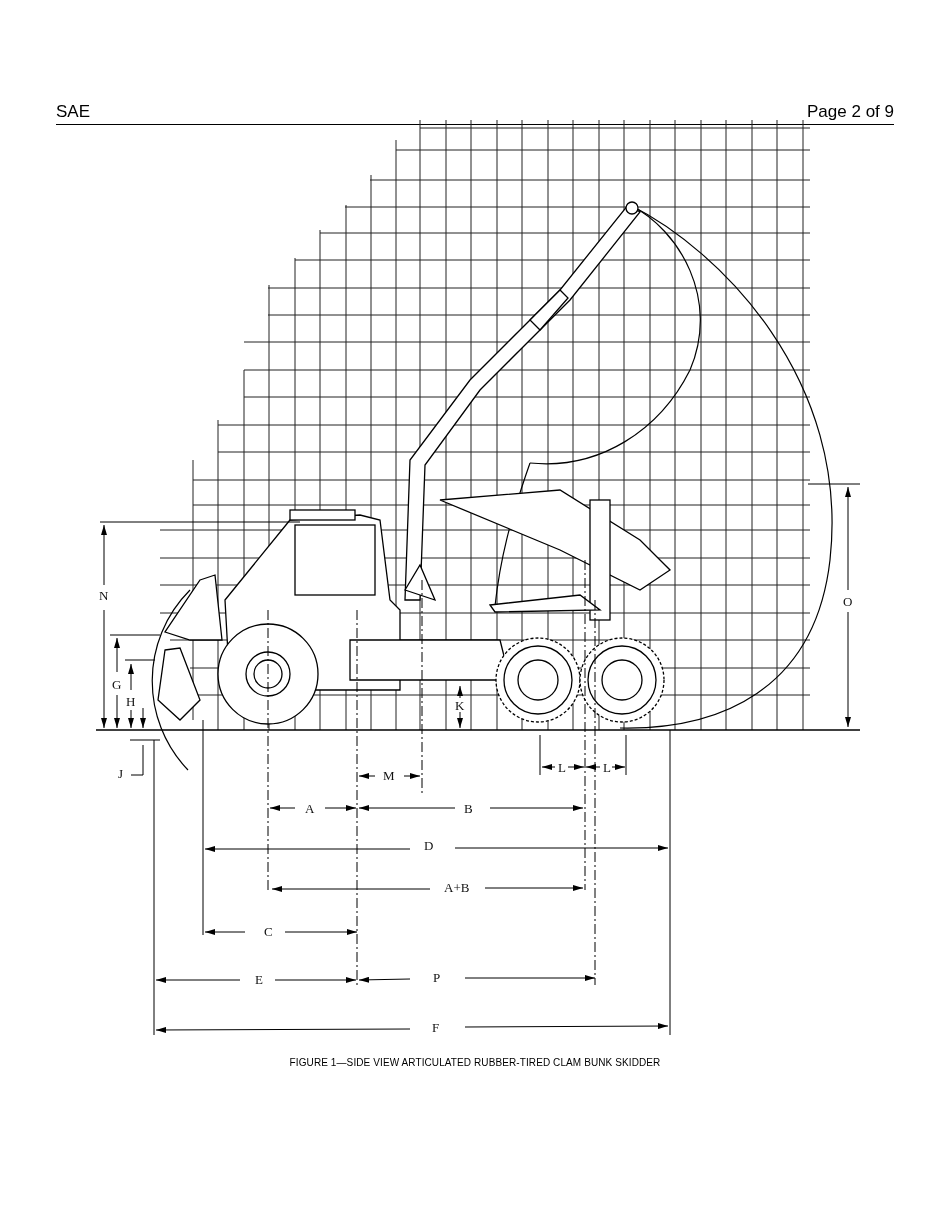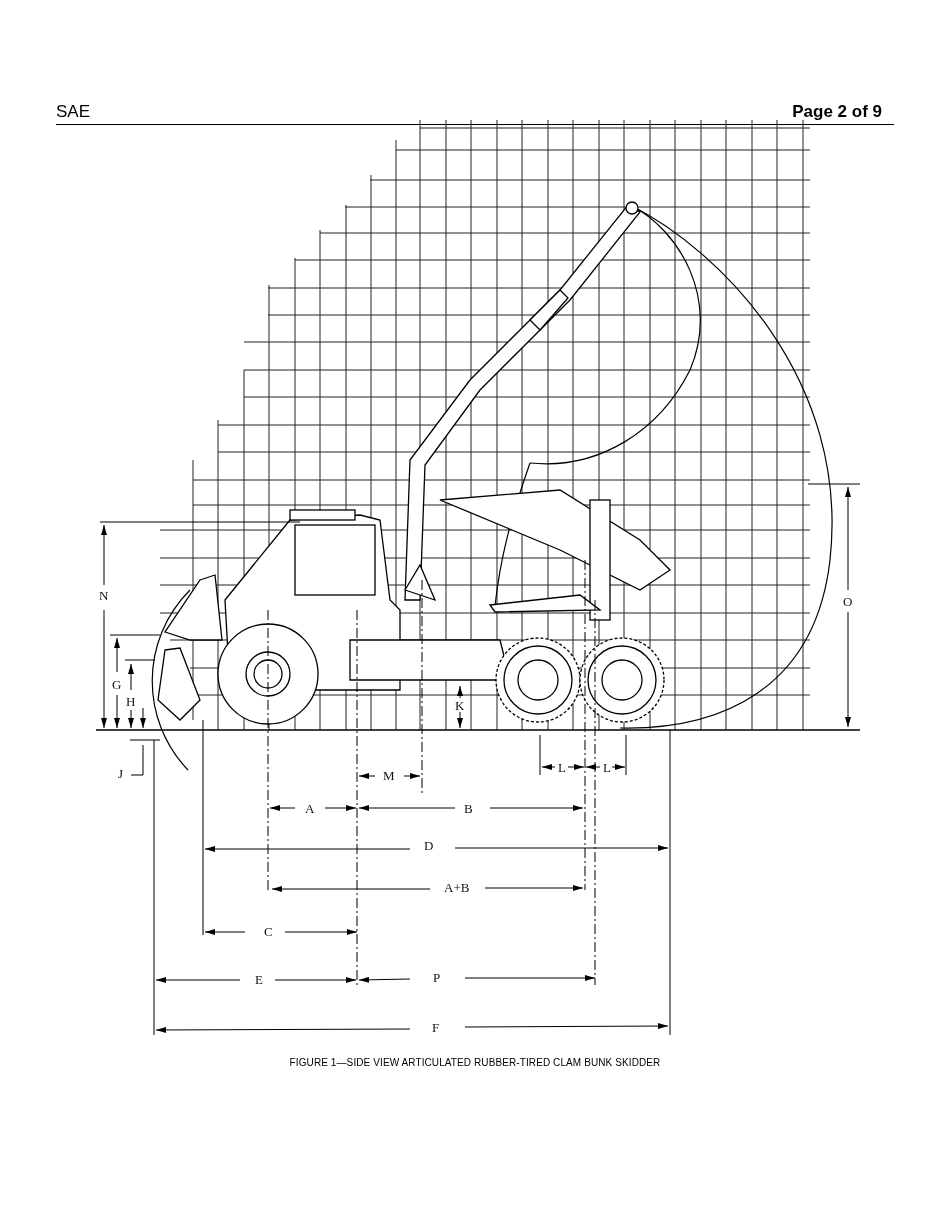--- a/index.html
+++ b/index.html
@@ -1,21 +1,21 @@
 <!DOCTYPE html>
 <html><head>
 <meta charset="utf-8">
 <style>
   html, body { margin:0; padding:0; background:#fff; }
   body { width:950px; height:1230px; position:relative; overflow:hidden; font-family:"Liberation Sans", sans-serif; color:#000; }
   .header { position:absolute; left:56px; top:66px; width:838px; height:22px; border-bottom:1.5px solid #000;margin-top:36px; }
   .header span { position:absolute; top:0; font-size:17px; line-height:20px; }
   .h-left { left:0; }
   .h-center { left:0; right:0; text-align:center; }
-  .h-right { right:12px;font-weight:bold; }
+  .h-right { right:0; }
   .figure { position:absolute; left:0; top:0; width:950px; height:1230px; }
   .caption { position:absolute; left:0; width:950px; top:1057px; text-align:center; font-size:10px; letter-spacing:0.1px; }
   svg text { font-family:"Liberation Serif", serif; font-size:13px; fill:#111; }
 </style>
 </head>
 <body>
 
 <div class="header">
   <span class="h-left">SAE</span>
   <span class="h-right">Page 2 of 9</span>

